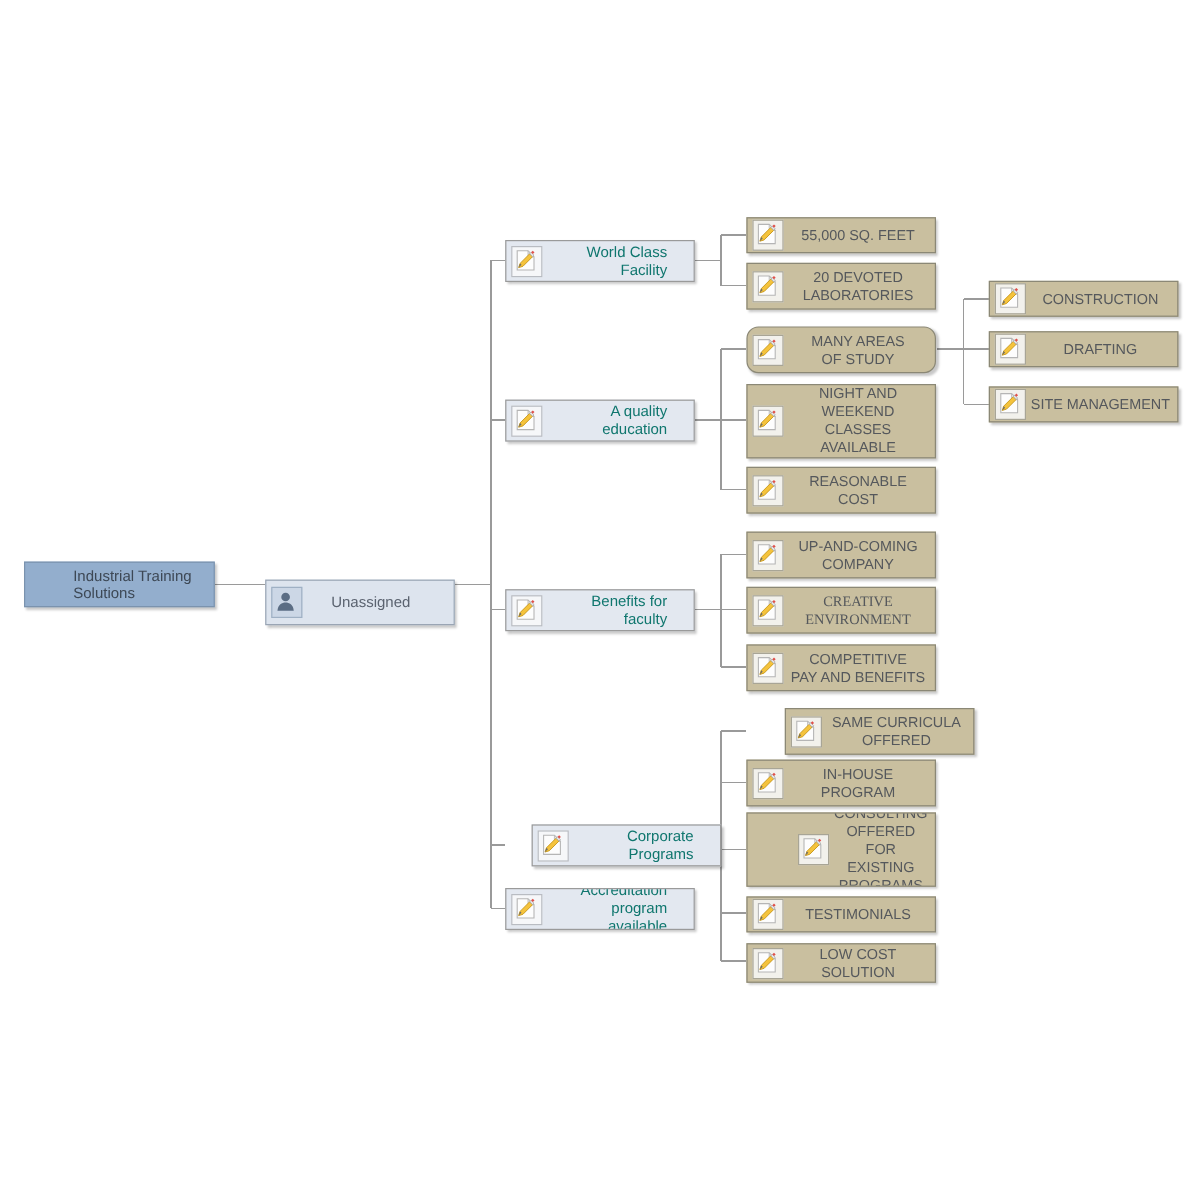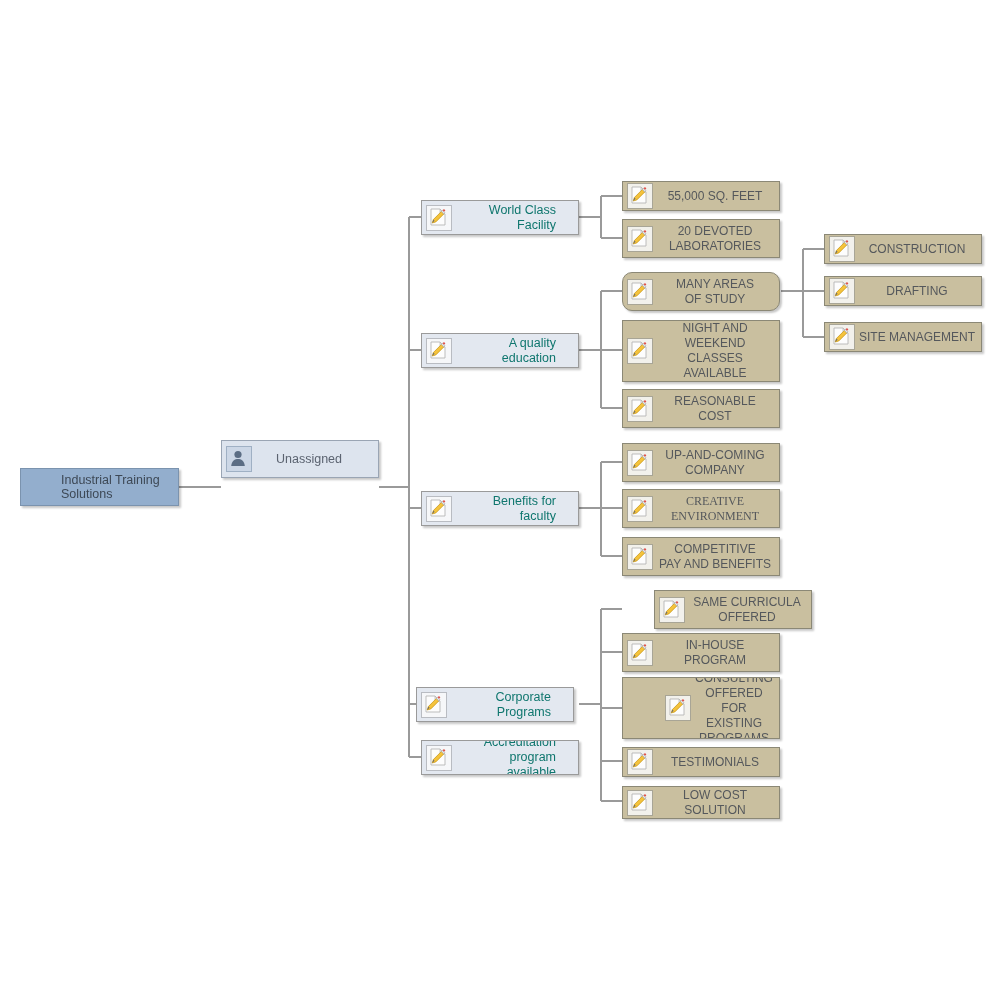--- a/index.html
+++ b/index.html
@@ -153,21 +153,21 @@
       <path d="M601,708 L622,708"></path>
       <path d="M601,761 L622,761"></path>
       <path d="M601,801 L622,801"></path>
     </g>
   </svg>
 
   <div class="node root" style="left:20px; top:468px; width:159px; height:38px;padding-left:40px;">
     <span class="label">Industrial Training Solutions</span>
   </div>
 
-  <div class="node assignee" style="left:221px; top:440px; width:158px; height:38px;align-items:center;">
+  <div class="node assignee" style="left:221px; top:483px; width:158px; height:38px;align-items:center;">
     <span class="chip avatar">
       <svg width="22" height="22" viewBox="0 0 22 22">
         <circle cx="11" cy="7.5" r="3.6" fill="#5b6d84"></circle>
         <path d="M4.2 19 C4.6 13.6 8 12 11 12 C14 12 17.4 13.6 17.8 19 Z" fill="#5b6d84"></path>
       </svg>
     </span>
     <span class="label">Unassigned</span>
   </div>
 
   <div class="node topic" style="left:421px; top:200px; width:158px; height:35px;">
@@ -205,21 +205,21 @@
         <path d="M13 3 L18 8 H13 Z" fill="#e4e4e4" stroke="#b5b5b5" stroke-width="0.7"></path>
         <path d="M5.2 17 L6.4 13.5 L14.4 5.5 L16.8 7.9 L8.8 15.9 Z" fill="#f5c33c" stroke="#c99a1e" stroke-width="0.8"></path>
         <path d="M14.4 5.5 L16.8 7.9 L18 6.7 L15.6 4.3 Z" fill="#e8e8e8" stroke="#a9a9a9" stroke-width="0.7"></path>
         <path d="M5.2 17 L6.4 13.5 L7.6 14.7 Z" fill="#6b6b6b"></path>
         <path d="M15.6 4.3 L17 3 L18.4 4.4 L17 5.7 Z" fill="#e0504a"></path>
       </svg>
     </span>
     <span class="label">Benefits for faculty</span>
   </div>
 
-  <div class="node topic" style="left:416px; top:687px; width:158px; height:35px;">
+  <div class="node topic" style="left:443px; top:687px; width:158px; height:35px;">
     <span class="chip">
       <svg width="22" height="22" viewBox="0 0 22 22">
         <path d="M4 3 H13 L18 8 V19 H4 Z" fill="#fdfdfd" stroke="#b5b5b5" stroke-width="0.9"></path>
         <path d="M13 3 L18 8 H13 Z" fill="#e4e4e4" stroke="#b5b5b5" stroke-width="0.7"></path>
         <path d="M5.2 17 L6.4 13.5 L14.4 5.5 L16.8 7.9 L8.8 15.9 Z" fill="#f5c33c" stroke="#c99a1e" stroke-width="0.8"></path>
         <path d="M14.4 5.5 L16.8 7.9 L18 6.7 L15.6 4.3 Z" fill="#e8e8e8" stroke="#a9a9a9" stroke-width="0.7"></path>
         <path d="M5.2 17 L6.4 13.5 L7.6 14.7 Z" fill="#6b6b6b"></path>
         <path d="M15.6 4.3 L17 3 L18.4 4.4 L17 5.7 Z" fill="#e0504a"></path>
       </svg>
     </span>

